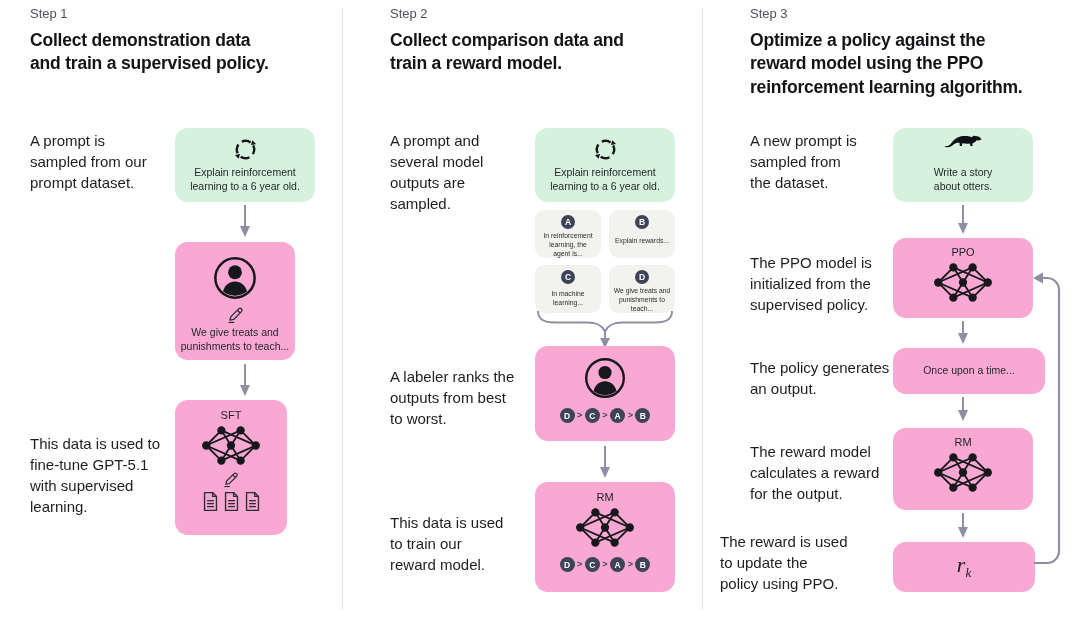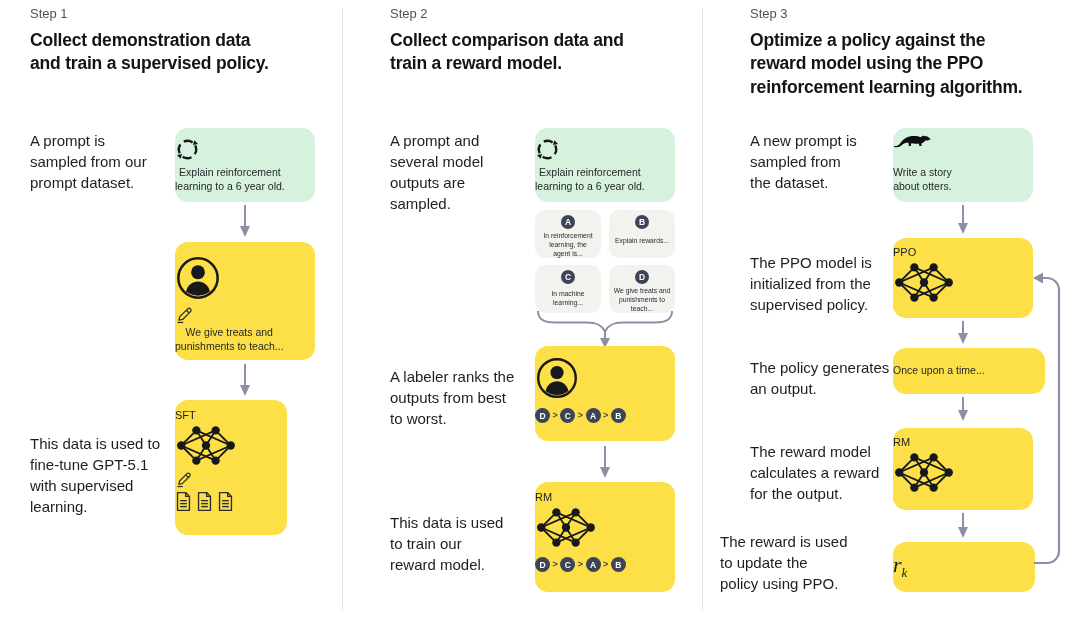--- a/index.html
+++ b/index.html
@@ -5,23 +5,23 @@
   html,body{margin:0;padding:0;background:#fff;}
   .canvas{position:relative;width:1080px;height:623px;background:#ffffff;overflow:hidden;
           font-family:"Liberation Sans",sans-serif;color:#1d1e21;}
   .divider{position:absolute;top:8px;height:602px;width:1px;background:#e4e4e6;}
   .step-header{position:absolute;top:6px;}
   .step-label{font-size:13px;color:#4f505c;margin-bottom:8px;}
   .step-title{font-size:17.5px;font-weight:bold;color:#131417;line-height:1.34;
               letter-spacing:-0.2px;white-space:pre-line;}
   .annotation{position:absolute;font-size:15px;line-height:1.4;color:#1d1e21;white-space:pre-line;}
   .card{position:absolute;box-sizing:border-box;border-radius:13px;display:flex;
-        flex-direction:column;align-items:flex-start;}
+        flex-direction:column;align-items:center;}
   .green{background:#d6f2de;}
-  .gray{background:#fde047;}
+  .gray{background:#f9a8d4;}
   .caption{font-size:10.5px;color:#26272b;line-height:1.3;text-align:center;white-space:pre-line;}
   .model-label{font-size:11px;color:#222327;}
   .mini-card{position:absolute;box-sizing:border-box;width:66px;height:48px;border-radius:10px;
              background:#f2f2ef;display:flex;flex-direction:column;align-items:center;padding-top:5px;}
   .mini-key{width:14px;height:14px;border-radius:50%;background:#3d4457;color:#fff;font-size:8.5px;
             font-weight:bold;display:flex;align-items:center;justify-content:center;flex:none;}
   .mini-text{font-size:6.8px;color:#2b2c30;line-height:1.3;text-align:center;white-space:pre-line;margin-top:3px;}
   .rank-row{display:flex;align-items:center;gap:2.5px;}
   .rank-badge{width:15px;height:15px;border-radius:50%;background:#3d4457;color:#fff;font-size:8.5px;
               font-weight:bold;display:flex;align-items:center;justify-content:center;}
@@ -60,21 +60,21 @@
     </svg>
     <div class="caption" style="margin-top:4px;">Explain reinforcement
 learning to a 6 year old.</div>
   </div>
 
   <svg class="varrow" style="left:239px;top:205px;" width="12" height="33">
     <line x1="6" y1="0" x2="6" y2="22" stroke="#8f8fa3" stroke-width="2"></line>
       <polygon points="1,21 11,21 6,32" fill="#8f8fa3"></polygon>
   </svg>
 
-  <div class="card gray" style="left:175px;top:242px;width:140px;height:118px;padding-top:13px;">
+  <div class="card gray" style="left:175px;top:242px;width:120px;height:118px;padding-top:13px;">
     <svg class="icon" width="46" height="46" viewBox="0 0 48 48">
       <circle cx="24" cy="24" r="20.5" fill="none" stroke="#17181c" stroke-width="2.6"></circle>
       <circle cx="24" cy="18" r="7.2" fill="#17181c"></circle>
       <path d="M11.5,38.2 C13.2,31.4 18,27.6 24,27.6 C30,27.6 34.8,31.4 36.5,38.2 A20.5,20.5 0 0 1 11.5,38.2 Z" fill="#17181c"></path>
     </svg>
     <svg class="icon" style="margin-top:4px;" width="19" height="19" viewBox="0 0 22 22">
       <path d="M4.6,17.4 L5.7,13.5 L14.7,4.5 C15.6,3.6 17,3.6 17.9,4.5 C18.8,5.4 18.8,6.8 17.9,7.7 L8.9,16.7 L4.6,17.4 Z" fill="none" stroke="#2c2d31" stroke-width="1.5" stroke-linejoin="round"></path>
       <line x1="13.2" y1="6" x2="16.4" y2="9.2" stroke="#2c2d31" stroke-width="1.5"></line>
       <line x1="3" y1="20.2" x2="9.5" y2="20.2" stroke="#2c2d31" stroke-width="1.5"></line>
     </svg>

